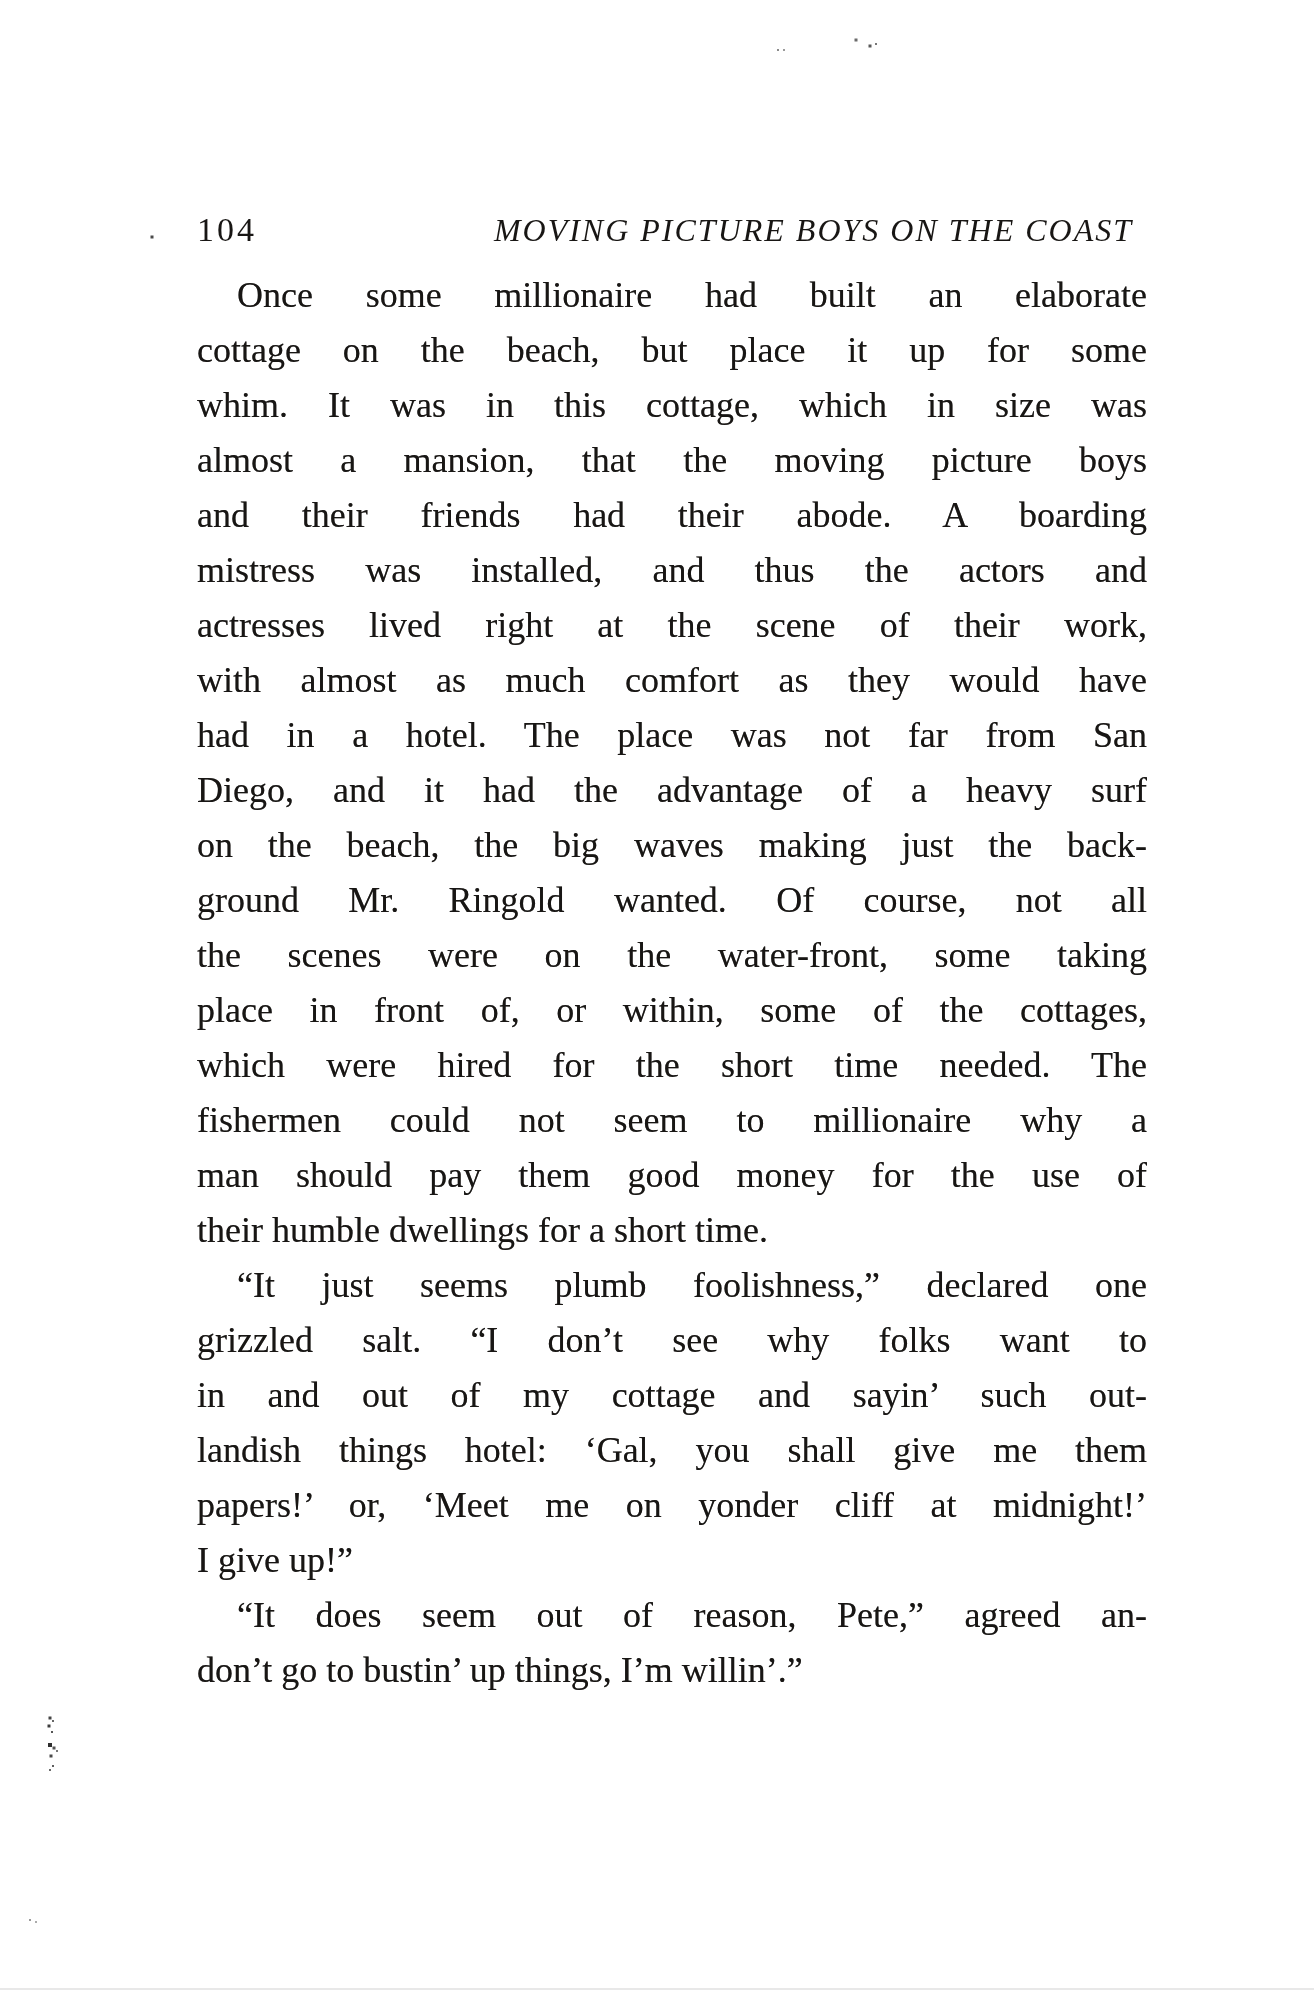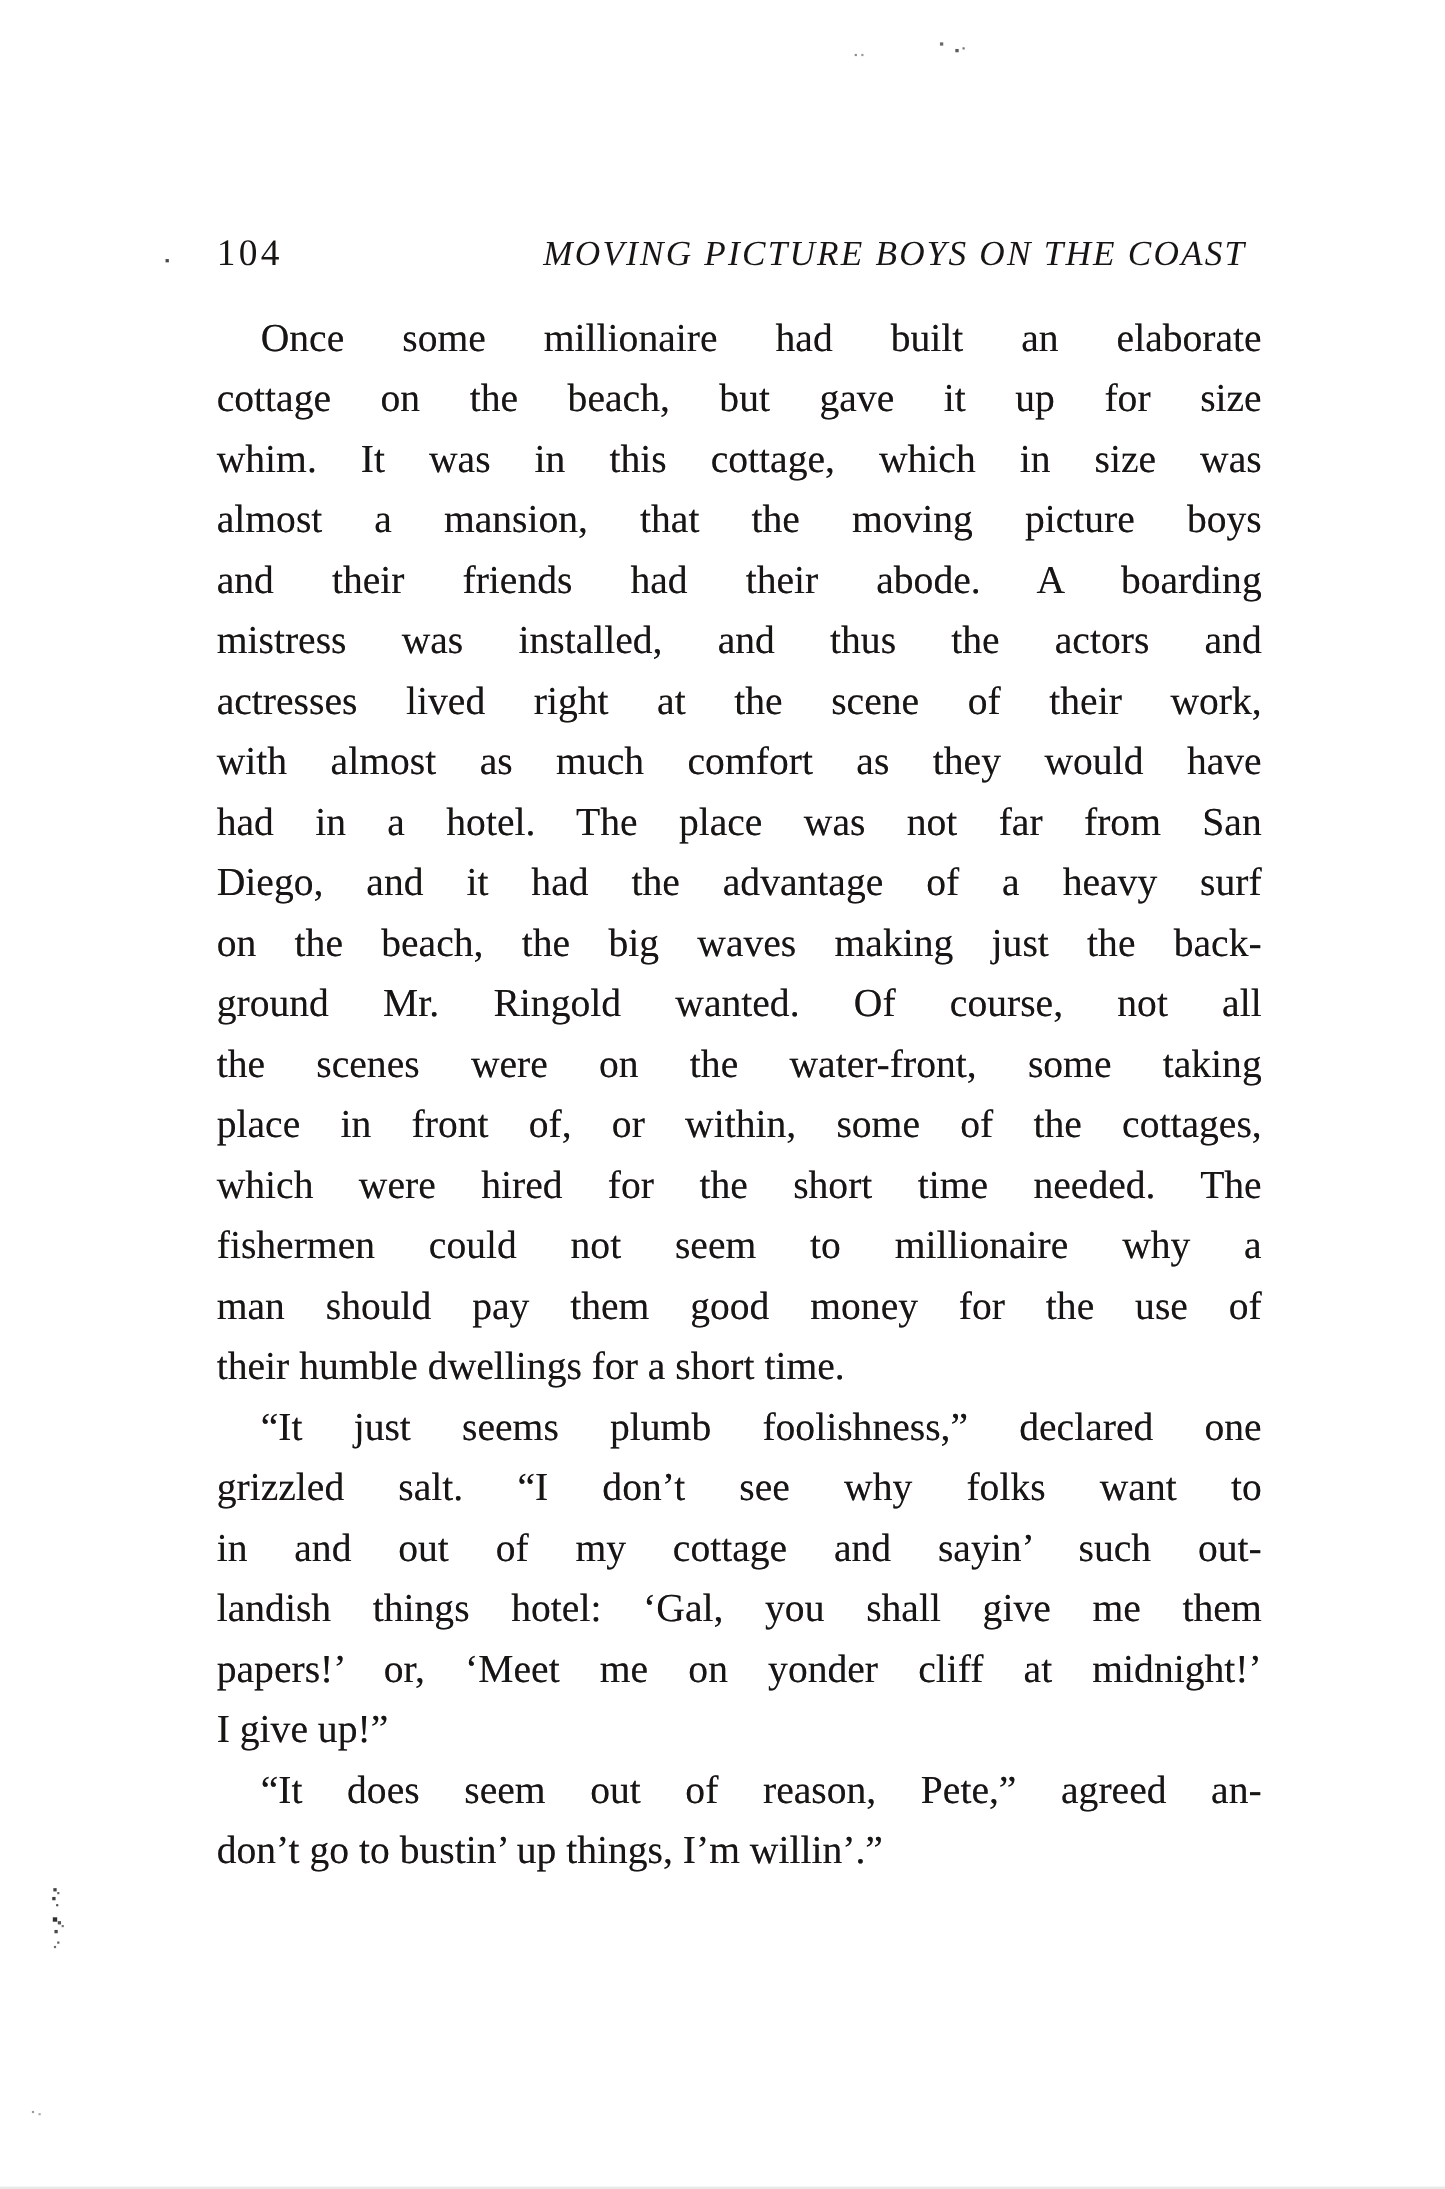--- a/index.html
+++ b/index.html
@@ -37,21 +37,21 @@
     flex:1;
     text-align:right;
     padding-right:14px;
     font-style:italic;
     font-size:32px;
     letter-spacing:2px;
   }
   
   .text-block{
     position:absolute;
-    top:280px;
+    top:268px;
     left:197px;
     width:950px;
     font-size:36px;
     line-height:55px;
   }
   .para{margin:0;}
   .line{
     text-align:justify;
     text-align-last:justify;
     
@@ -92,21 +92,21 @@
   <div class="artifact folio-dot"></div>
 
   <header class="running-head">
     <span class="folio">104</span>
     <span class="head-title">MOVING PICTURE BOYS ON THE COAST</span>
   </header>
 
   <main class="text-block" id="text-block">
       <div class="para">
         <div class="line para-first">Once some millionaire had built an elaborate</div>
-        <div class="line">cottage on the beach, but gave it up for size</div>
+        <div class="line">cottage on the beach, but place it up for some</div>
         <div class="line">whim.  It was in this cottage, which in size was</div>
         <div class="line">almost a mansion, that the moving picture boys</div>
         <div class="line">and their friends had their abode.  A boarding</div>
         <div class="line">mistress was installed, and thus the actors and</div>
         <div class="line">actresses lived right at the scene of their work,</div>
         <div class="line">with almost as much comfort as they would have</div>
         <div class="line">had in a hotel.  The place was not far from San</div>
         <div class="line">Diego, and it had the advantage of a heavy surf</div>
         <div class="line">on the beach, the big waves making just the back-</div>
         <div class="line">ground Mr. Ringold wanted.  Of course, not all</div>

